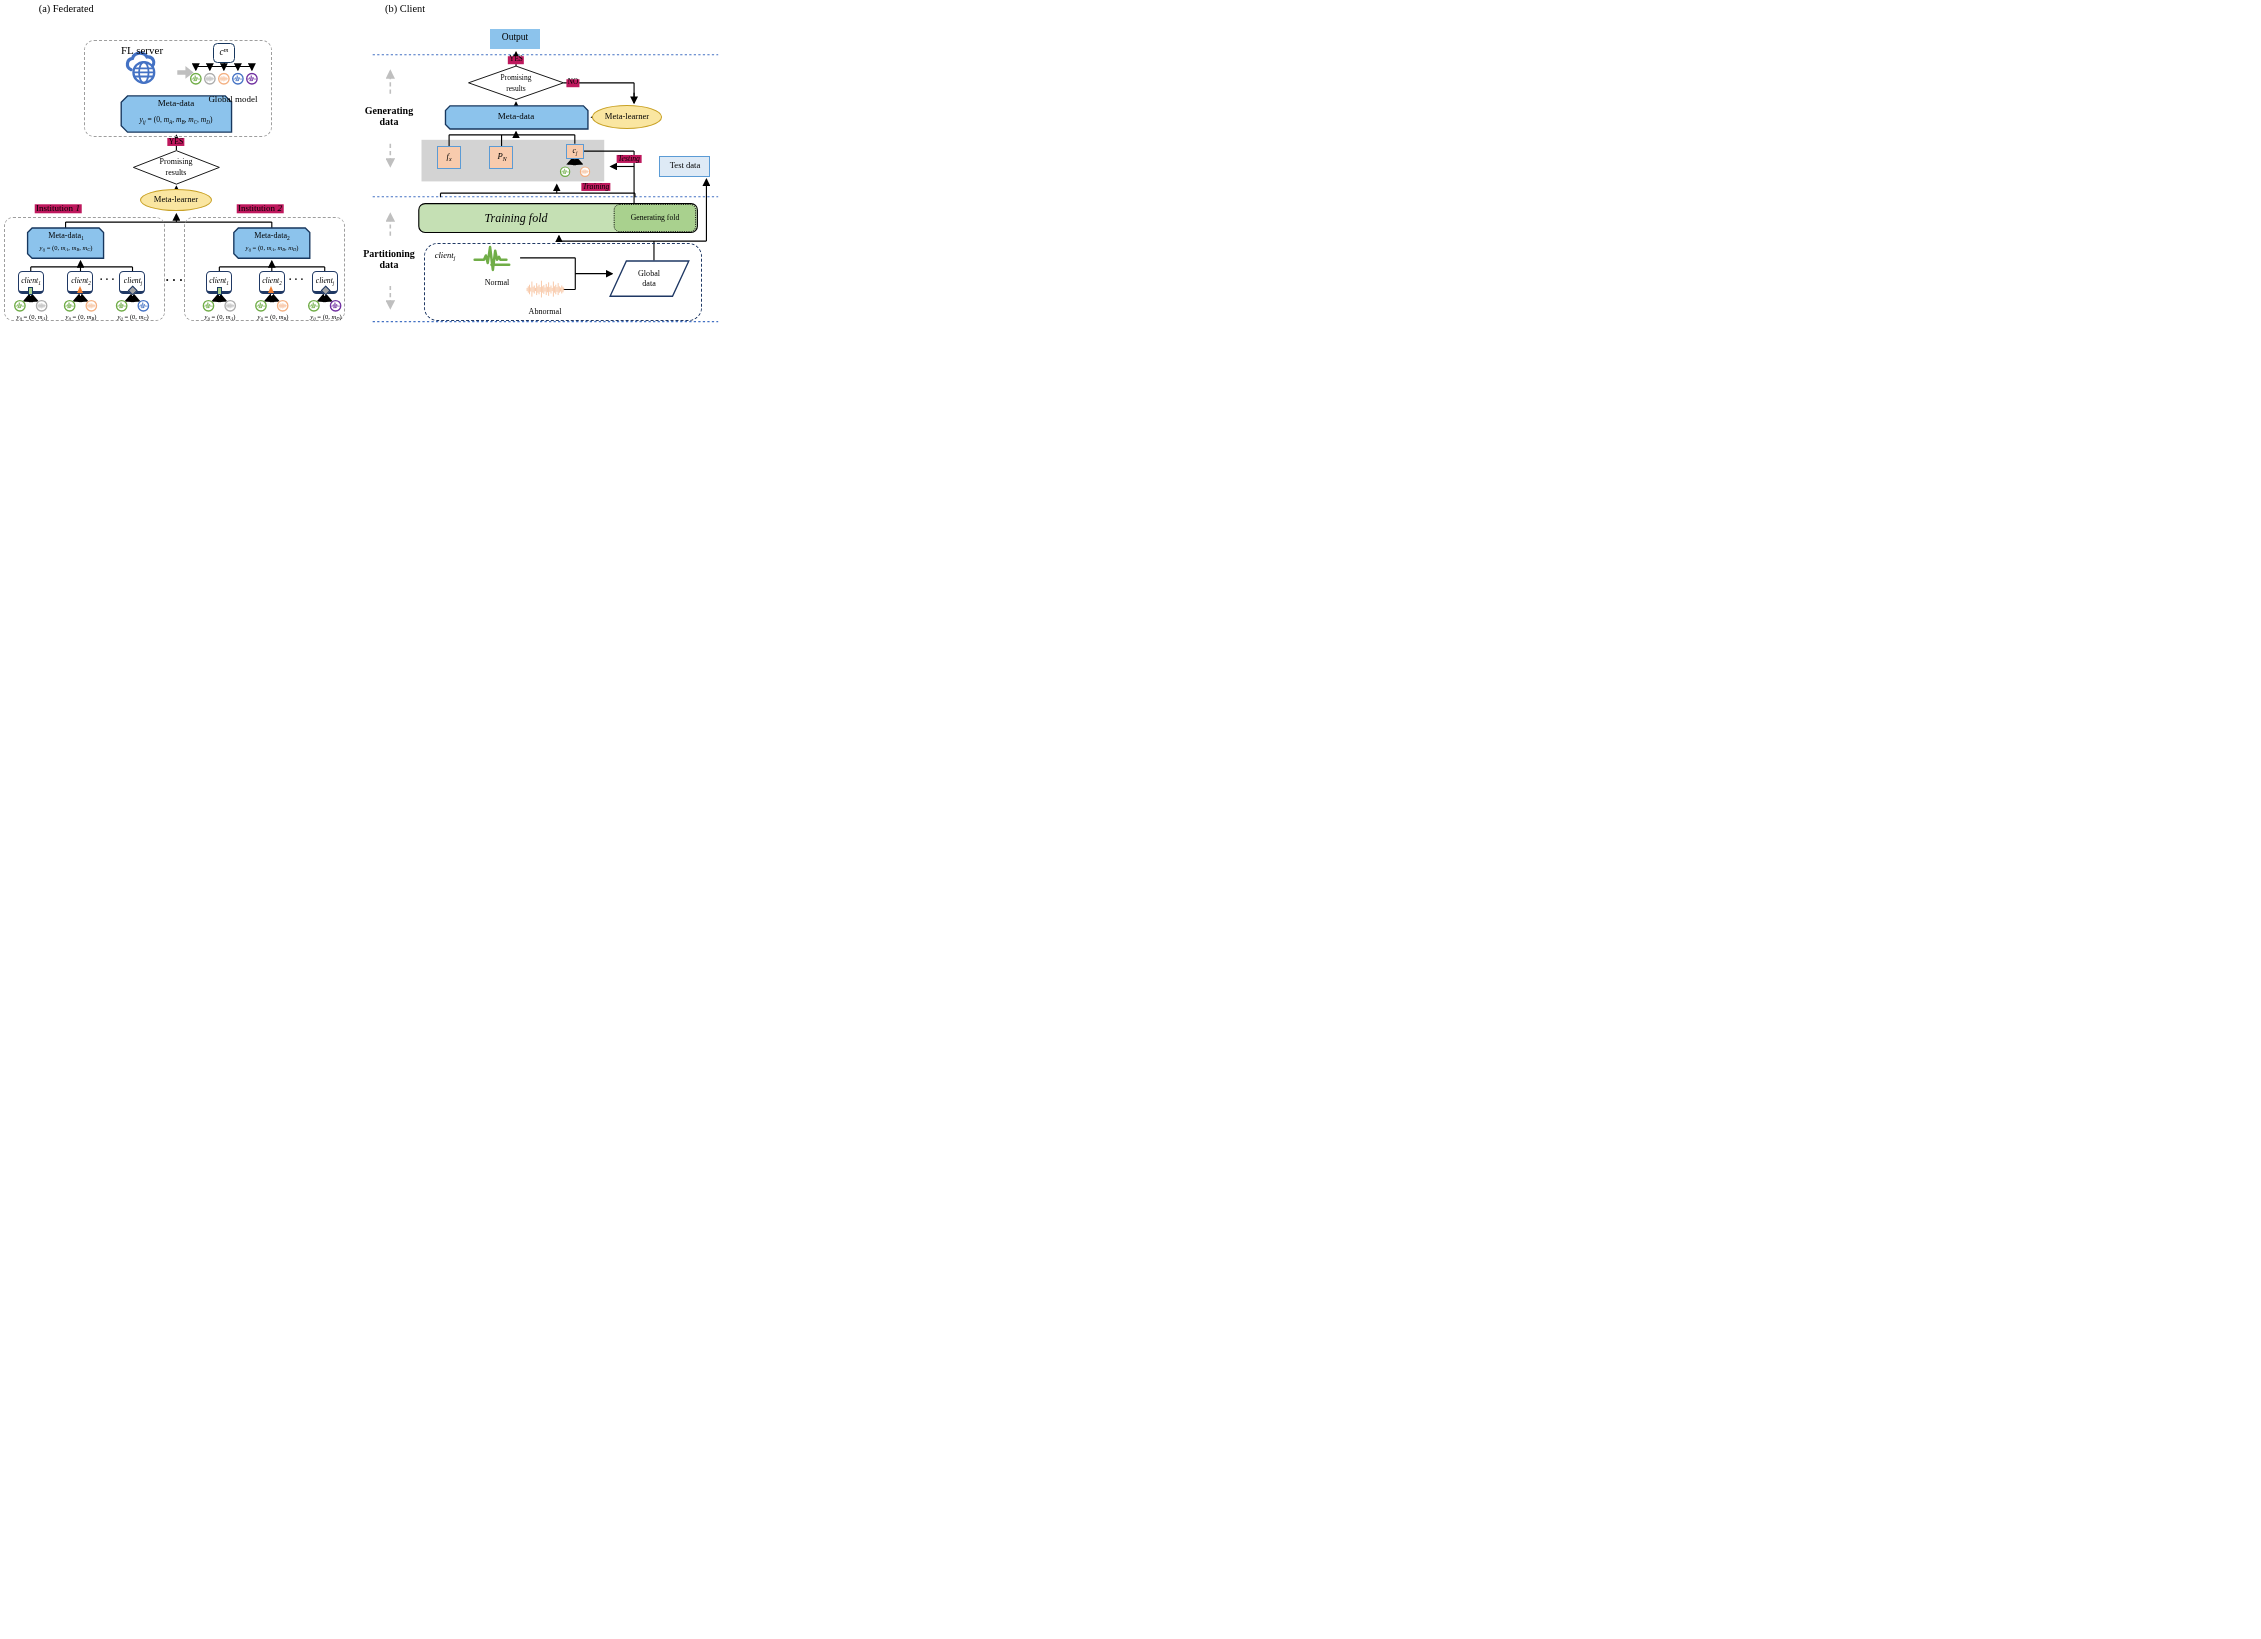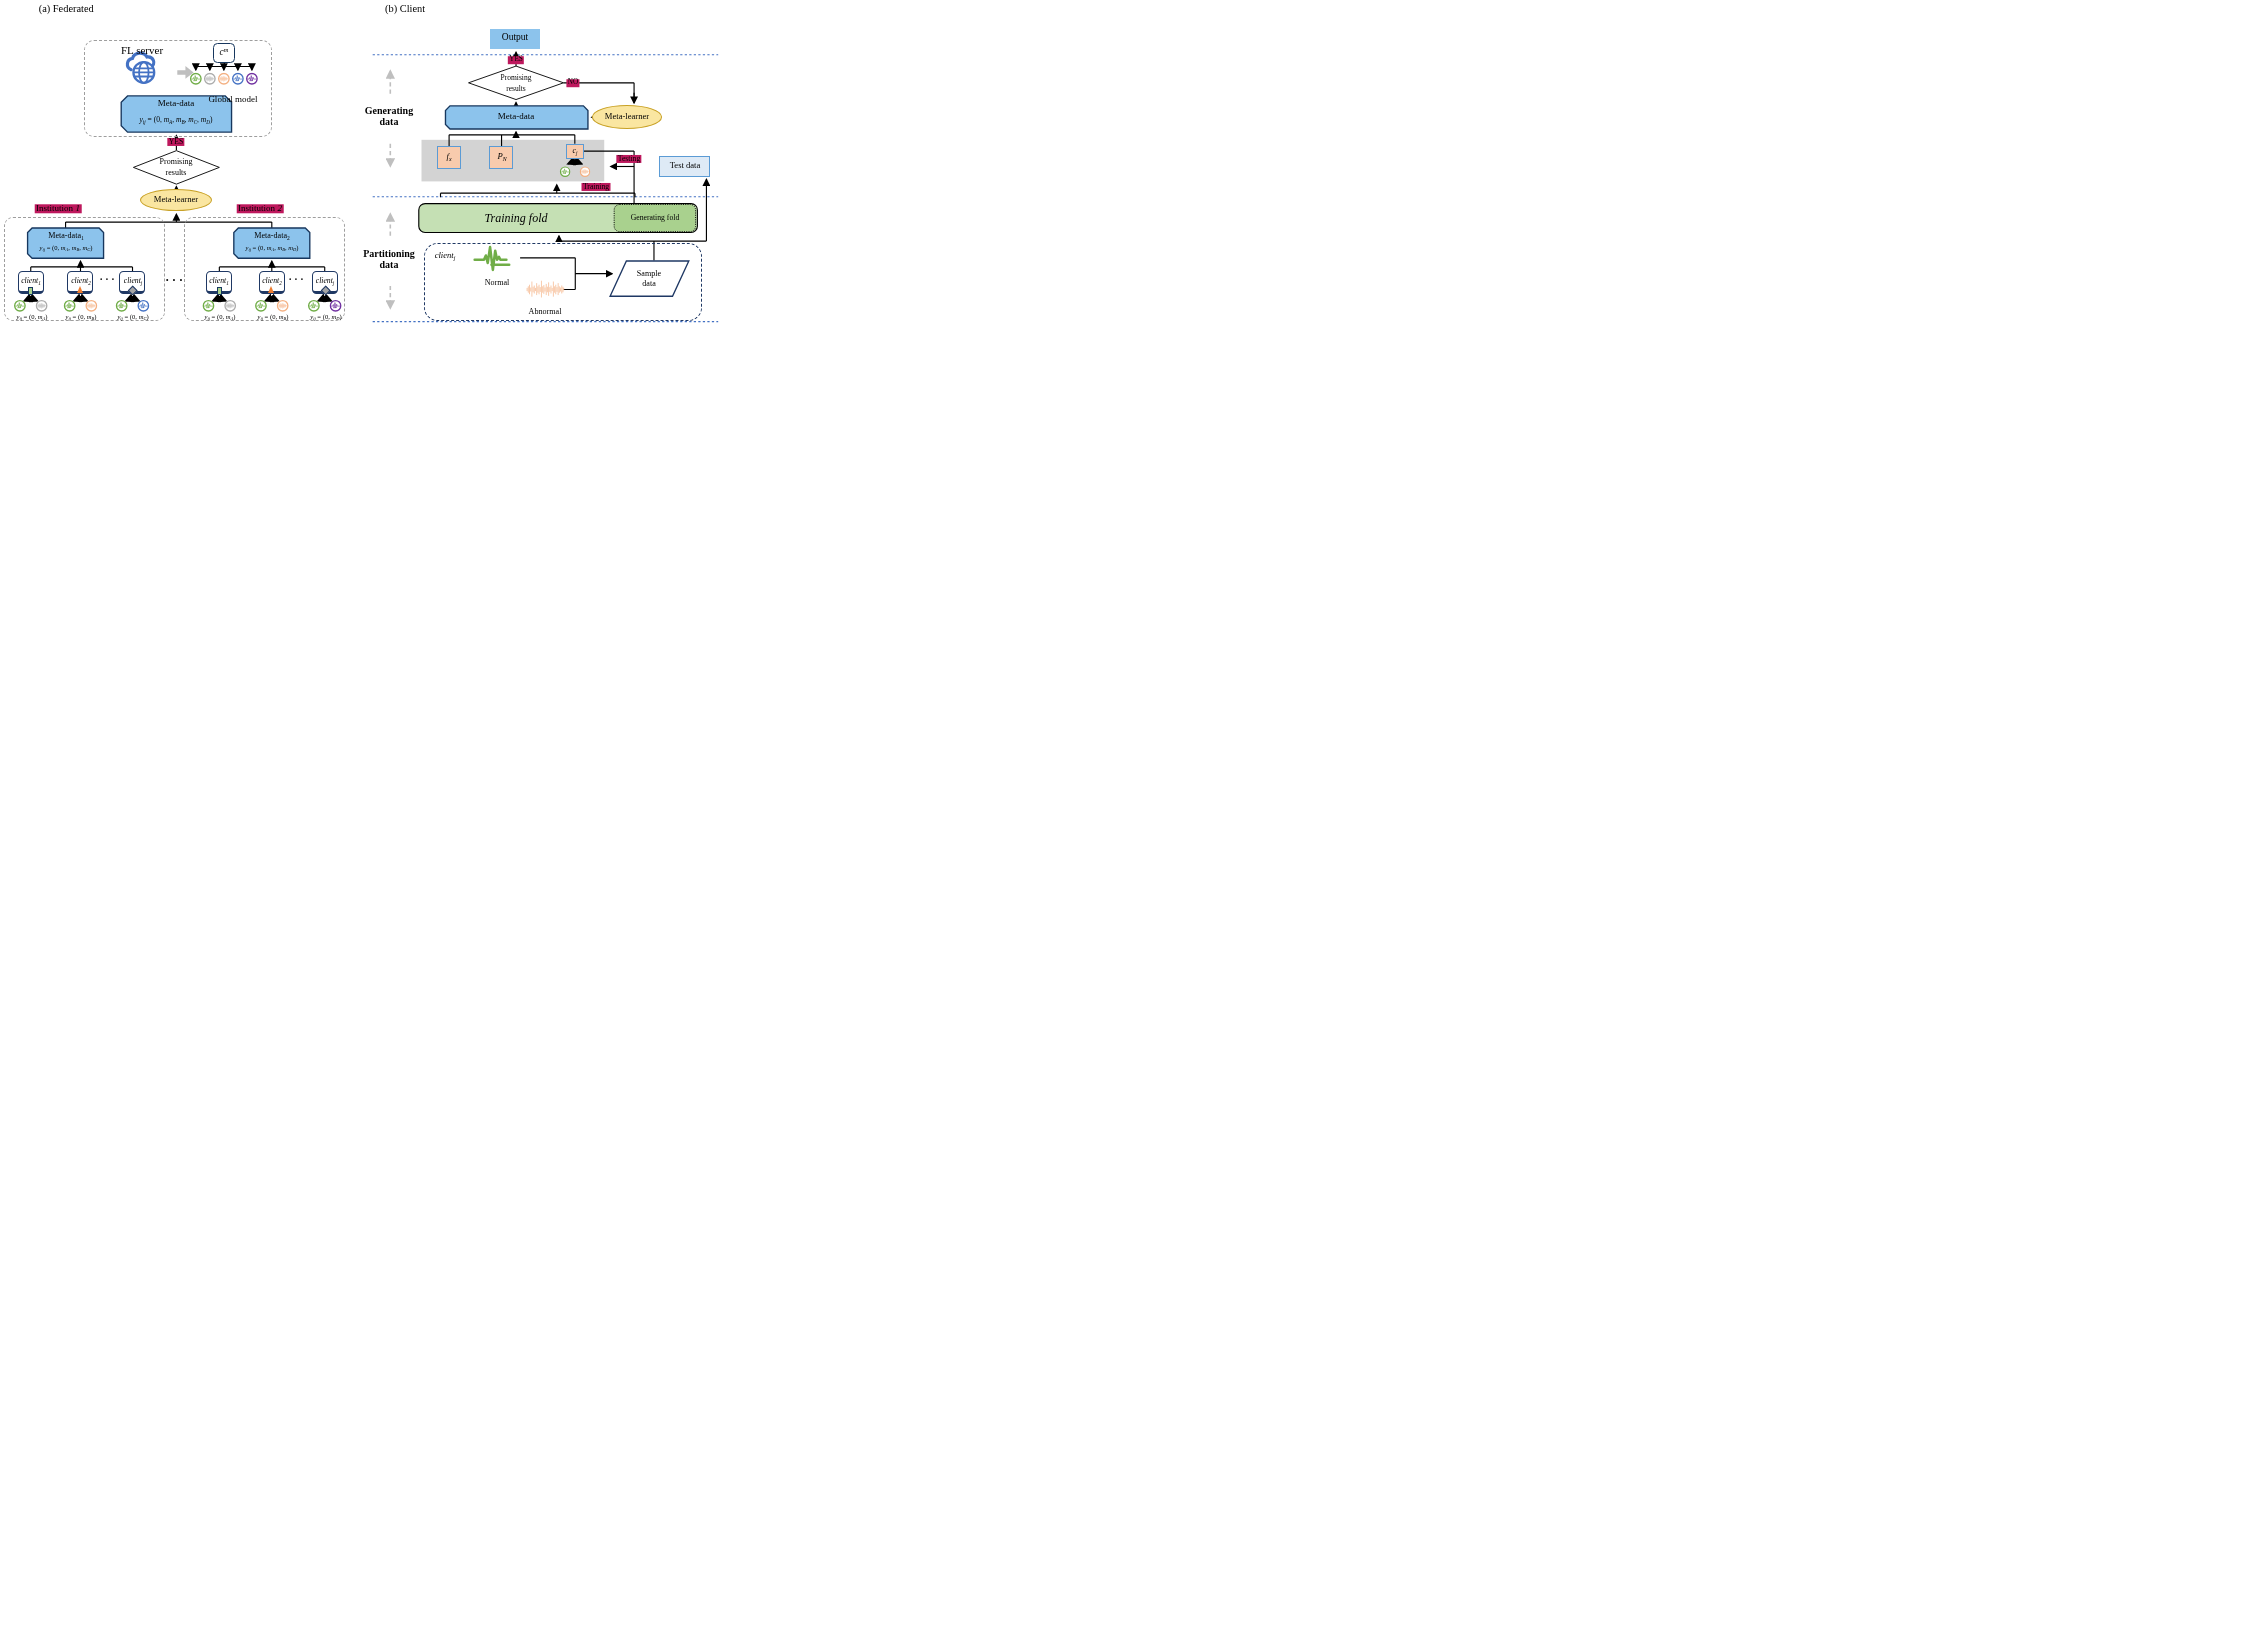--- a/index.html
+++ b/index.html
@@ -4,21 +4,21 @@
 <style>
   html,body{margin:0;padding:0;background:#fff;}
   #canvas{position:relative;width:720px;height:328px;background:#fff;overflow:hidden;
           font-family:"Liberation Serif",serif;}
   #bg{position:absolute;left:0;top:0;z-index:0;}
   .box{position:absolute;box-sizing:border-box;z-index:2;}
   .txt{position:absolute;transform:translate(-50%,-50%);white-space:nowrap;z-index:3;
        color:#000;text-align:center;line-height:1.05;}
   .lft{position:absolute;white-space:nowrap;z-index:3;color:#000;padding-left:26px;}
   .wbg{background:#be185d;padding:0 1.4px;}
-  .it{}
+  .it{font-style:italic;}
   .seg-i{font-style:italic;}
   .seg-sub{font-style:italic;font-size:68%;position:relative;top:0.32em;}
   .seg-subr{font-size:68%;position:relative;top:0.32em;}
   .seg-sup{font-style:italic;font-size:68%;position:relative;top:-0.45em;}
   .dashedbox{position:absolute;box-sizing:border-box;border:1.6px dashed var(--dash_gray);
              border-radius:10px;z-index:1;}
   .clientbox{position:absolute;box-sizing:border-box;border:1.4px solid var(--navy);
              border-bottom-width:3.2px;border-radius:4.5px;background:#fff;z-index:2;}
   .ellipse{position:absolute;box-sizing:border-box;border-radius:50%;
            background:var(--yellow_fill);border:1.1px solid var(--yellow_border);z-index:2;}
@@ -288,21 +288,21 @@
 
 <div class="txt wbg it" style="left:629px;top:159px;font-size:7.7px;">Testing</div>
 <div class="txt wbg it" style="left:596px;top:187px;font-size:7.7px;">Training</div>
 
 <div class="txt" style="left:516px;top:218px;font-size:12px;font-style:italic;">Training fold</div>
 <div class="txt" style="left:655px;top:218px;font-size:7.7px;">Generating fold</div>
 
 <div class="txt" style="left:445px;top:256px;font-size:8.6px;"><span class="seg-i">client</span><span class="seg-sub">j</span></div>
 <div class="txt" style="left:497px;top:283px;font-size:8.1px;text-align:right;">Normal</div>
 <div class="txt" style="left:545px;top:312px;font-size:8.1px;">Abnormal</div>
-<div class="txt" style="left:649px;top:274px;font-size:8.1px;">Sample</div>
+<div class="txt" style="left:649px;top:274px;font-size:8.1px;">Global</div>
 <div class="txt" style="left:649px;top:284px;font-size:8.1px;">data</div>
 
 <div class="txt" style="left:389px;top:111px;font-size:10px;font-weight:bold;">Generating</div>
 <div class="txt" style="left:389px;top:122px;font-size:10px;font-weight:bold;">data</div>
 <div class="txt" style="left:389px;top:254px;font-size:10px;font-weight:bold;">Partitioning</div>
 <div class="txt" style="left:389px;top:265px;font-size:10px;font-weight:bold;">data</div>
 
 </div>
 
 

